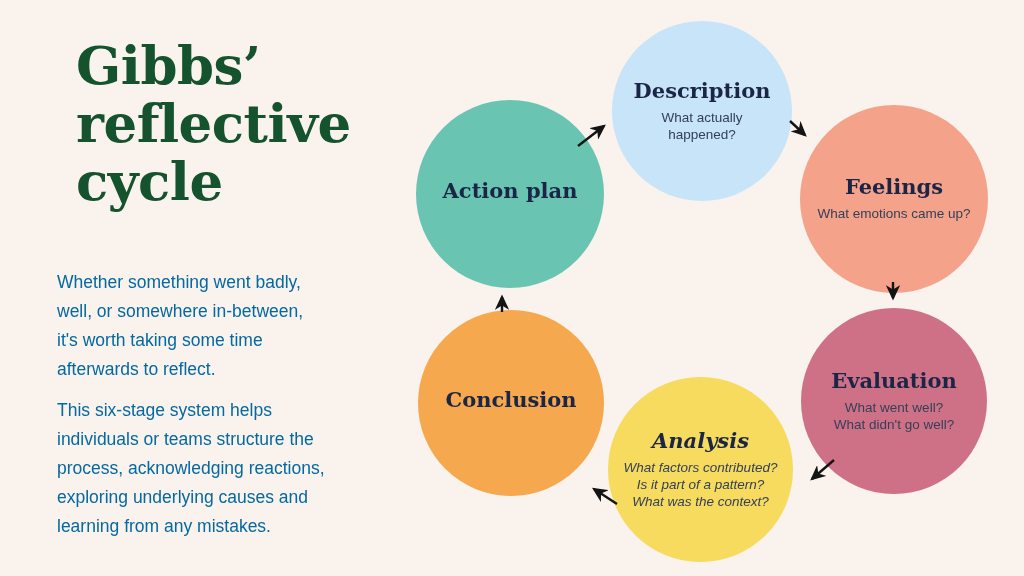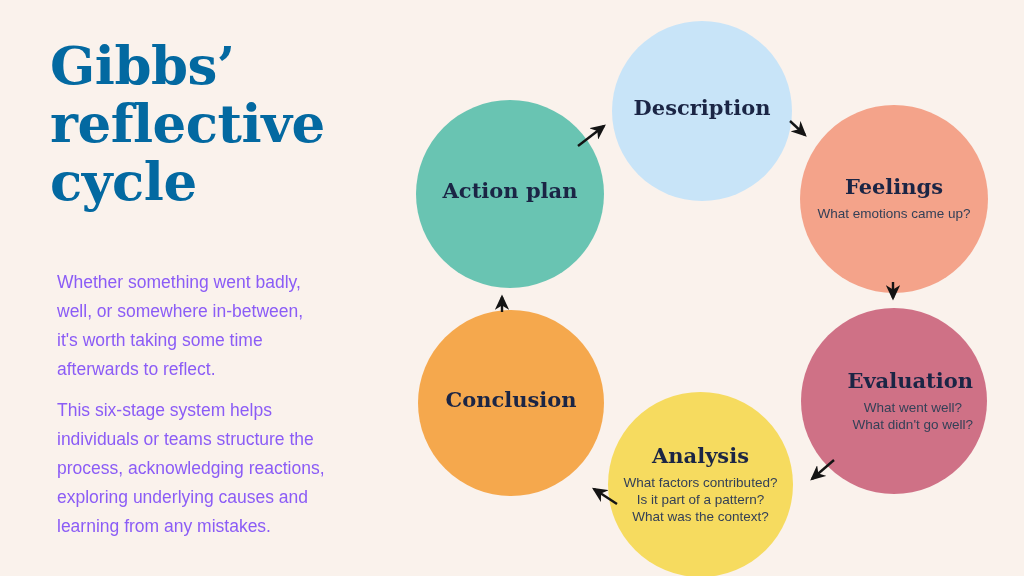--- a/index.html
+++ b/index.html
@@ -5,38 +5,38 @@
   html,body { margin:0; padding:0; }
   .page {
     position:relative;
     width:1024px; height:576px;
     background:#faf2ec;
     font-family:"Liberation Sans", sans-serif;
     overflow:hidden;
   }
   .page-title {
     position:absolute;
-    left:50px; top:36px;
+    left:76px; top:36px;
     margin:0;
     font-family:"DejaVu Serif", serif;
     font-weight:bold;
     font-size:53px;
     line-height:58px;
     letter-spacing:-0.5px;
-    color:#0369a1;
+    color:#14532d;
     white-space:pre-line;
   }
   .intro-para {
     position:absolute;
     left:57px;
     width:340px;
     margin:0;
     font-size:17.5px;
     line-height:29px;
-    color:#8b5cf6;
+    color:#0369a1;
     white-space:pre-line;
   }
   .intro-para.p1 { top:268px; }
   .intro-para.p2 { top:396px; }
 
   .stage {
     position:absolute;
     border-radius:50%;
     display:flex;
     flex-direction:column;
@@ -56,21 +56,21 @@
   }
   .stage-prompt {
     font-size:13.5px;
     line-height:17px;
     color:#344057;
     white-space:pre-line;
   }
   .stage.description { left:612px; top:21px;  width:180px; height:180px; }
   .stage.feelings    { left:800px; top:105px; width:188px; height:188px; }
   .stage.evaluation  { left:801px; top:308px; width:186px; height:186px; }
-  .stage.analysis    { left:608px; top:392px; width:185px; height:185px; }
+  .stage.analysis    { left:608px; top:377px; width:185px; height:185px;font-style:italic; }
   .stage.conclusion  { left:418px; top:310px; width:186px; height:186px; }
   .stage.action-plan { left:416px; top:100px; width:188px; height:188px; }
 
   .arrows {
     position:absolute;
     left:0; top:0;
     pointer-events:none;
   }
 </style>
 </head>
@@ -89,28 +89,29 @@
   <p class="intro-para p2">This six-stage system helps
 individuals or teams structure the
 process, acknowledging reactions,
 exploring underlying causes and
 learning from any mistakes.</p>
 
   <div class="diagram">
 
     <div class="stage description" style="background: rgb(200, 228, 248);">
       <div class="stage-title">Description</div>
+      <div class="stage-prompt">What actually happened?</div>
     </div>
 
     <div class="stage feelings" style="background: rgb(244, 163, 138);">
       <div class="stage-title">Feelings</div>
       <div class="stage-prompt">What emotions came up?</div>
     </div>
 
-    <div class="stage evaluation" style="background: rgb(207, 113, 134); align-items: flex-end;">
+    <div class="stage evaluation" style="background: rgb(207, 113, 134);">
       <div class="stage-title">Evaluation</div>
       <div class="stage-prompt">What went well?
 What didn't go well?</div>
     </div>
 
     <div class="stage analysis" style="background: rgb(246, 219, 95);">
       <div class="stage-title">Analysis</div>
       <div class="stage-prompt">What factors contributed?
 Is it part of a pattern?
 What was the context?</div>

